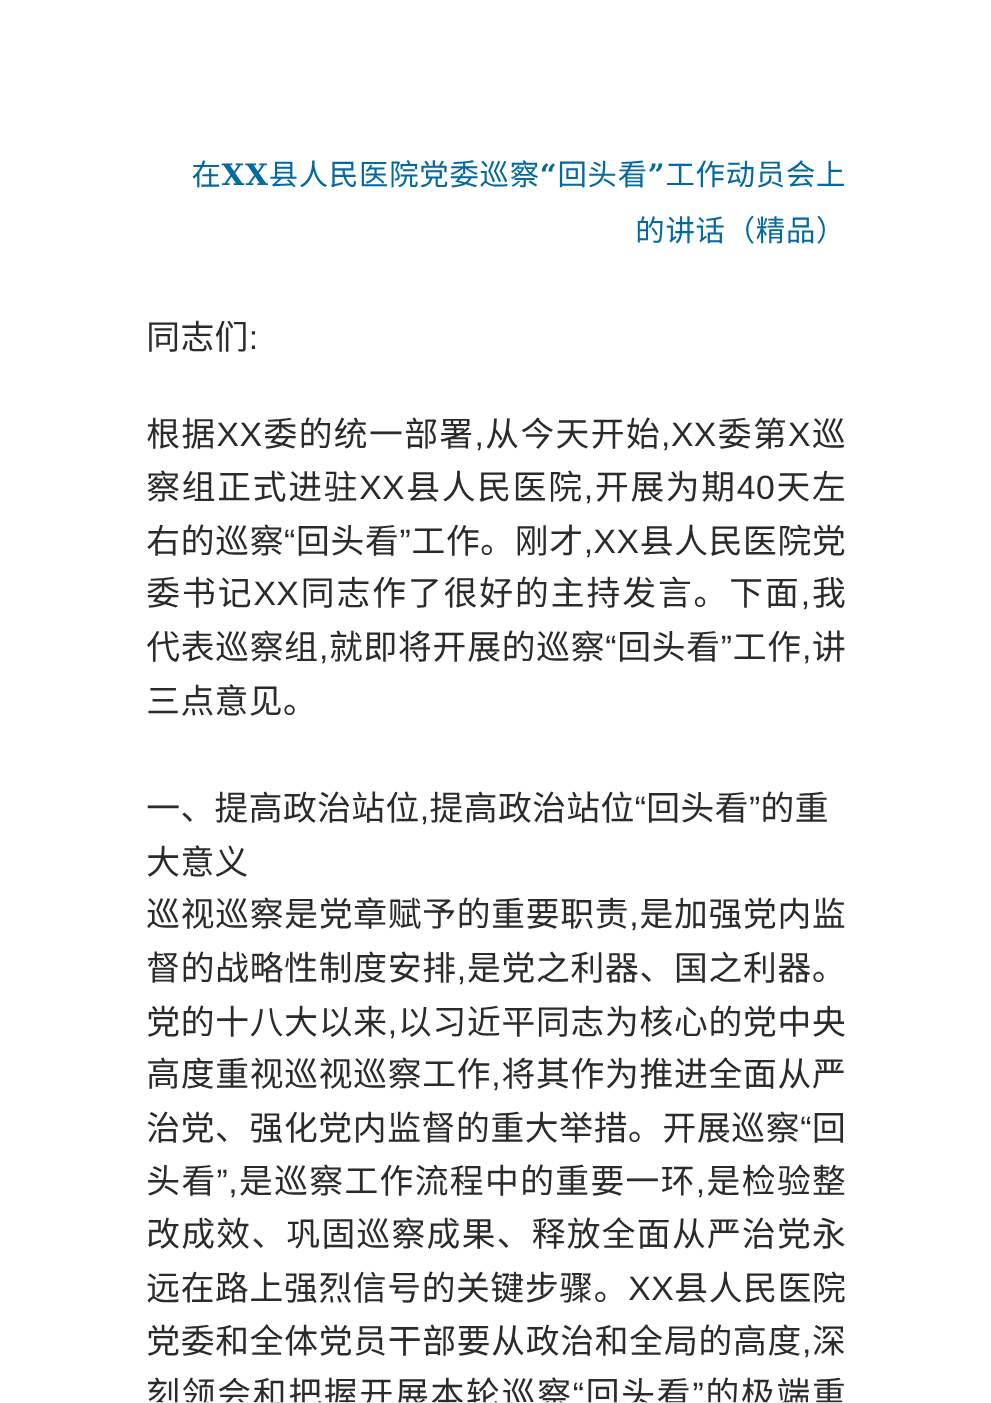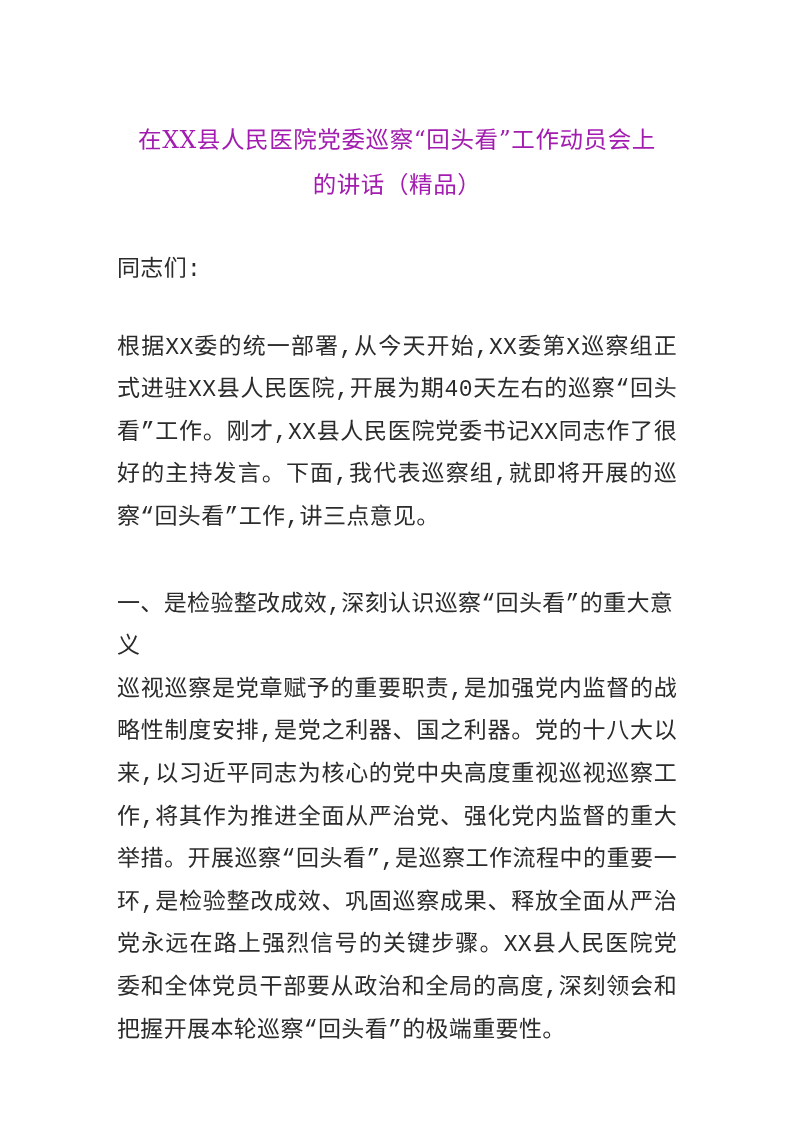--- a/index.html
+++ b/index.html
@@ -22,35 +22,35 @@
   .content {
     position: absolute;
     left: 117px;
     top: 118px;
     width: 560px;
   }
 
   
   .doc-title {
     font-family: "DejaVu Serif", "Liberation Serif", serif;
-    font-weight: normal;
+    font-weight: bold;
     font-size: 23.5px;
     line-height: 45px;
     letter-spacing: 0.6px;
-    text-align: center;
-    color: #a21caf;
+    text-align: right;
+    color: #0369a1;
     margin: 0;
     padding: 0;
     white-space: pre-line;
   }
 
   
   .body-block {
-    font-family: Liberation Mono, monospace;
-    font-size: 23px;
+    font-family: Liberation Sans, sans-serif;
+    font-size: 27px;
     line-height: 42.6px;
     letter-spacing: 0.35px;
     color: #2b2b2b;
     text-align: justify;
     text-justify: inter-character;
     margin: 0;
     padding: 0;
     word-break: break-all;
   }
 
@@ -83,19 +83,19 @@
 
   <div class="content">
 
     <h1 class="doc-title">在XX县人民医院党委巡察“回头看”工作动员会上
 的讲话（精品）</h1>
 
     <p class="body-block salutation">同志们:</p>
 
     <p class="body-block para-intro">根据XX委的统一部署,从今天开始,XX委第X巡察组正式进驻XX县人民医院,开展为期40天左右的巡察“回头看”工作。刚才,XX县人民医院党委书记XX同志作了很好的主持发言。下面,我代表巡察组,就即将开展的巡察“回头看”工作,讲三点意见。</p>
 
-    <p class="body-block section-heading">一、是检验整改成效,深刻认识巡察“回头看”的重大意义</p>
+    <p class="body-block section-heading">一、提高政治站位,提高政治站位“回头看”的重大意义</p>
 
     <p class="body-block para-body">巡视巡察是党章赋予的重要职责,是加强党内监督的战略性制度安排,是党之利器、国之利器。党的十八大以来,以习近平同志为核心的党中央高度重视巡视巡察工作,将其作为推进全面从严治党、强化党内监督的重大举措。开展巡察“回头看”,是巡察工作流程中的重要一环,是检验整改成效、巩固巡察成果、释放全面从严治党永远在路上强烈信号的关键步骤。XX县人民医院党委和全体党员干部要从政治和全局的高度,深刻领会和把握开展本轮巡察“回头看”的极端重要性。</p>
 
   </div>
 
 </div>
 
 </body></html>

